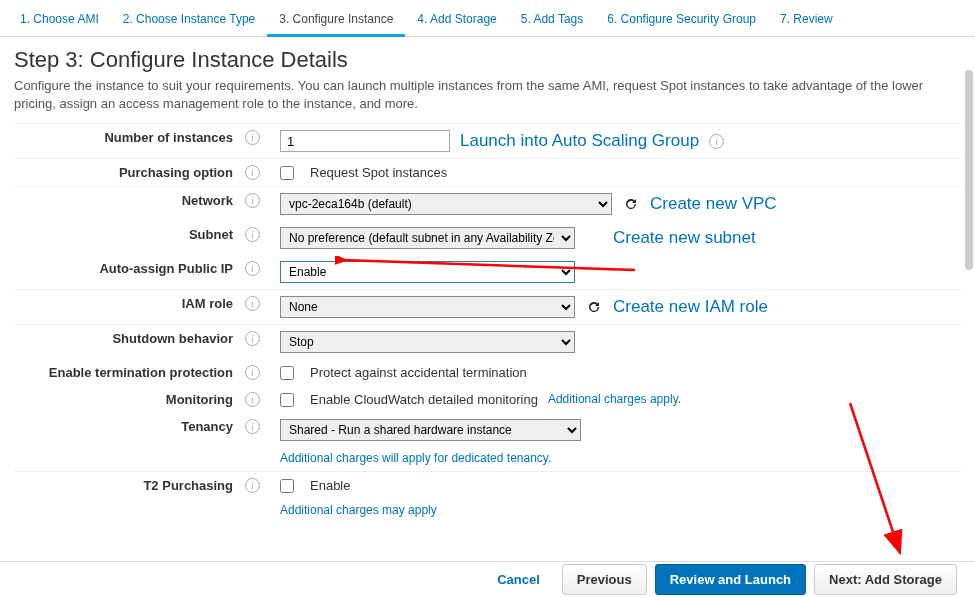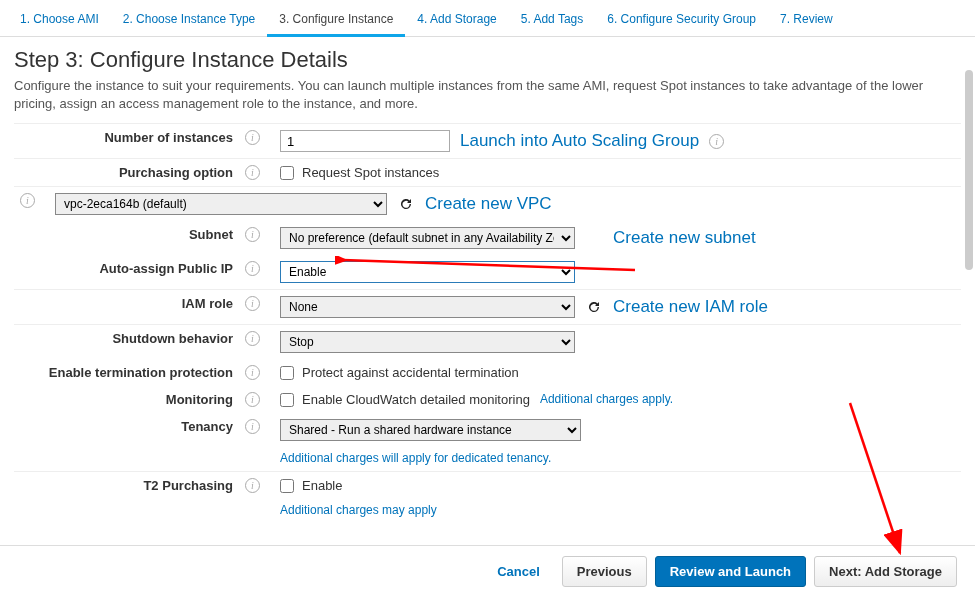--- a/index.html
+++ b/index.html
@@ -15,24 +15,24 @@
     .form-row.sub-row { border-top: none; }
     .form-label { width: 225px; text-align: right; font-size: 13px; color: #333; padding-right: 6px; }
     .form-label.bold { font-weight: bold; }
     .info-icon { display: inline-flex; width: 15px; height: 15px; border: 1px solid #aaa; border-radius: 50%; color: #aaa; font-size: 10px; align-items: center; justify-content: center; margin-left: 6px; margin-right: 20px; font-style: italic; font-family: Georgia, serif; }
     .form-control-group { display: flex; align-items: center; gap: 10px; flex-wrap: wrap; }
     input[type="text"] { height: 22px; padding: 2px 6px; border: 1px solid #aaa; font-size: 13px; }
     select { height: 22px; padding: 1px 4px; border: 1px solid #888; background: #efefef; font-size: 12px; }
     select.highlighted { background: #fff; border: 1px solid #2a7bb8; }
     .link { color: #0073bb; cursor: pointer; font-size: 17px; }
     .link.small { font-size: 12px; }
-    .checkbox-wrap { display: flex; align-items: center; gap: 8px; }
+    .checkbox-wrap { display: flex; align-items: center; gap: 16px; }
     input[type="checkbox"] { width: 14px; height: 14px; }
     .refresh-icon { display: inline-flex; width: 18px; height: 18px; align-items: center; justify-content: center; color: #333; font-weight: bold; font-size: 17px; }
-    .footer { position: fixed; bottom: 0; left: 0; width: 975px; background: #fff; border-top: 1px solid #ddd; padding: 10px 18px; display: flex; justify-content: flex-end; gap: 8px; align-items: center; }
+    .footer { position: fixed; bottom: 0; left: 0; width: 975px; background: #fff; border-top: 1px solid #ddd; padding: 2px 18px; display: flex; justify-content: flex-end; gap: 8px; align-items: center; }
     .btn { padding: 7px 14px; border-radius: 3px; font-size: 13px; font-weight: bold; cursor: pointer; border: 1px solid #ccc; background: linear-gradient(#fff, #eee); color: #333; }
     .btn.primary { background: #0073bb; border-color: #006099; color: #fff; }
     .btn.link-btn { background: none; border: none; color: #0073bb; }
     .scrollbar { position: absolute; right: 2px; top: 30px; width: 8px; height: 520px; }
     .scrollbar-thumb { width: 8px; height: 200px; background: #ccc; border-radius: 4px; margin-top: 40px; }
     .arrow1 { position: absolute; left: 335px; top: 256px; pointer-events: none; }
     .arrow2 { position: absolute; right: 50px; top: 398px; pointer-events: none; }
   </style>
 </head>
 <body>
@@ -69,20 +69,21 @@
     <span class="info-icon">i</span>
     <div class="form-control-group">
       <label class="checkbox-wrap">
         <input type="checkbox" style="">
         <span>Request Spot instances</span>
       </label>
     </div>
   </div>
 
   <div class="form-row">
+    <div class="form-label bold">Network</div>
     <span class="info-icon">i</span>
     <div class="form-control-group">
       <select style="width:332px"><option>vpc-2eca164b (default)</option></select>
       <span class="refresh-icon">
         <svg width="16" height="16" viewBox="0 0 16 16">
             <path d="M13 8a5 5 0 1 1-1.5-3.5L13 3v4H9l1.3-1.3A3.5 3.5 0 1 0 11.5 8H13z" fill="#222"></path>
           </svg>
       </span>
       <span class="link">Create new VPC</span>
     </div>

